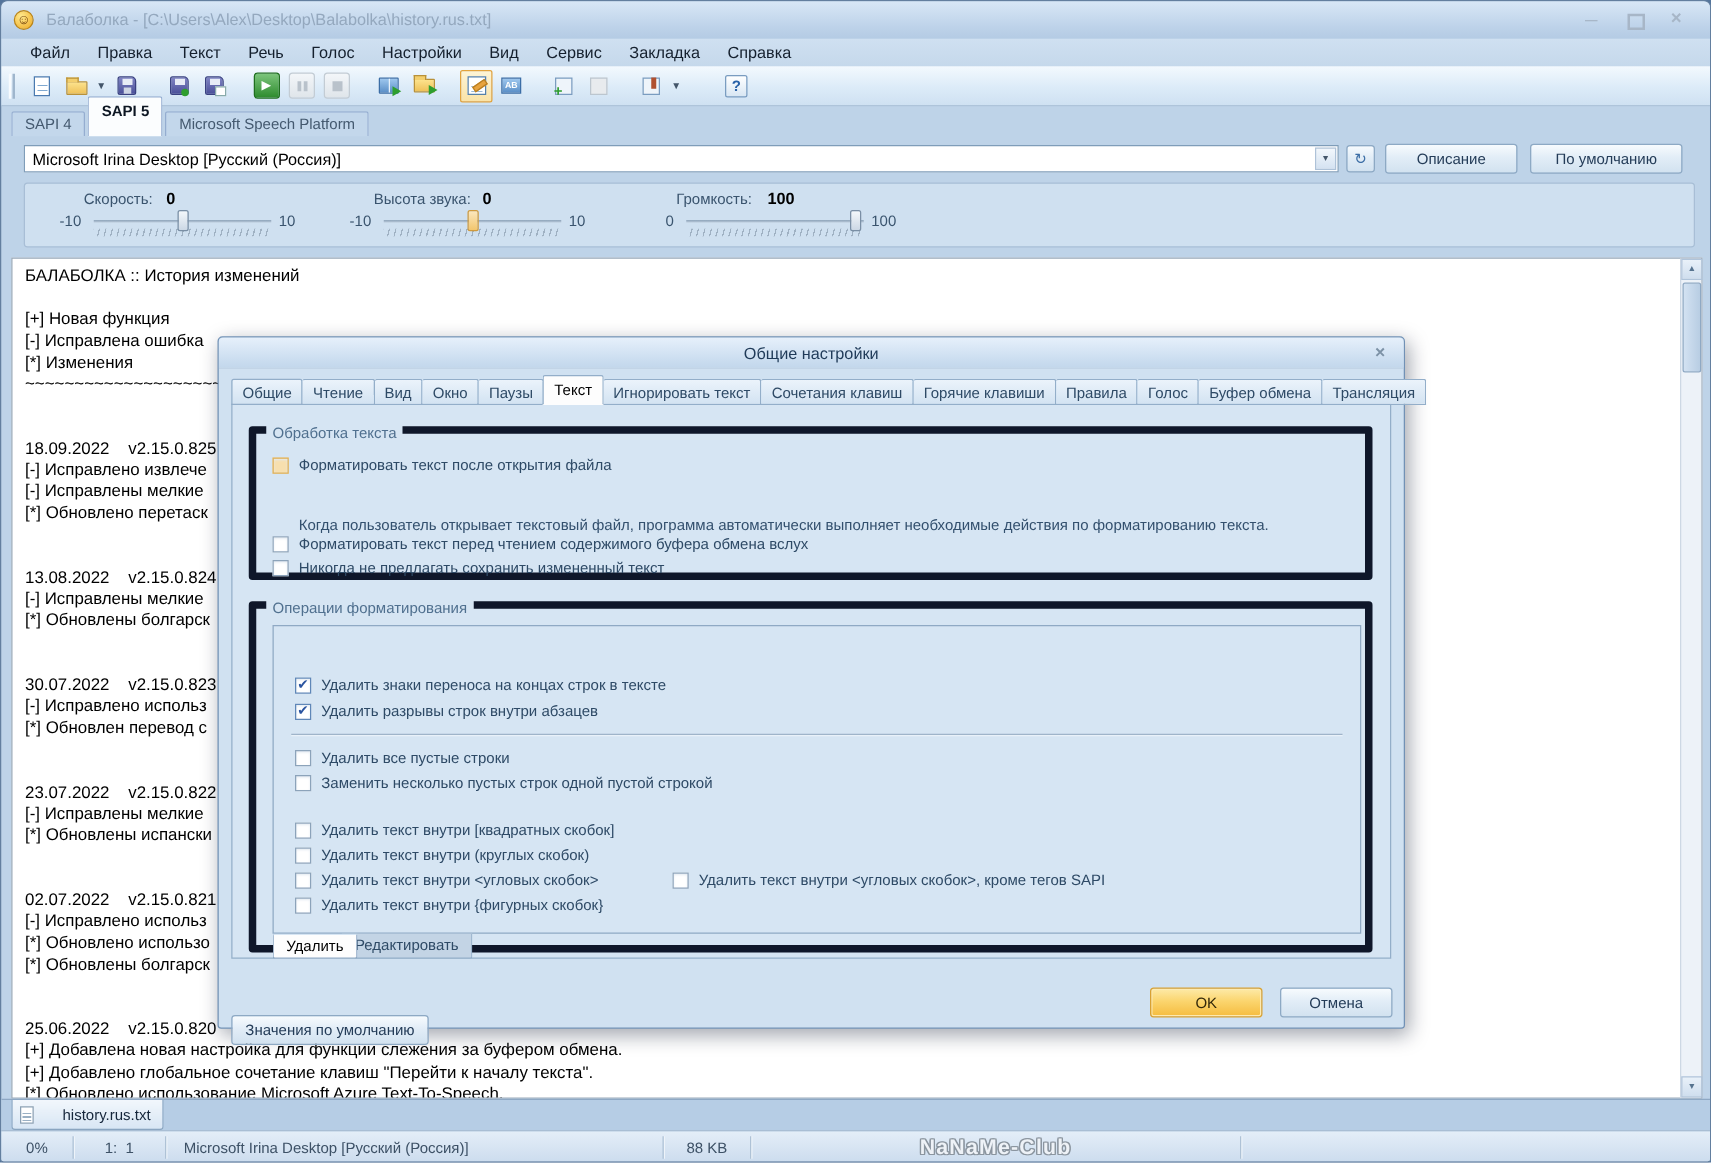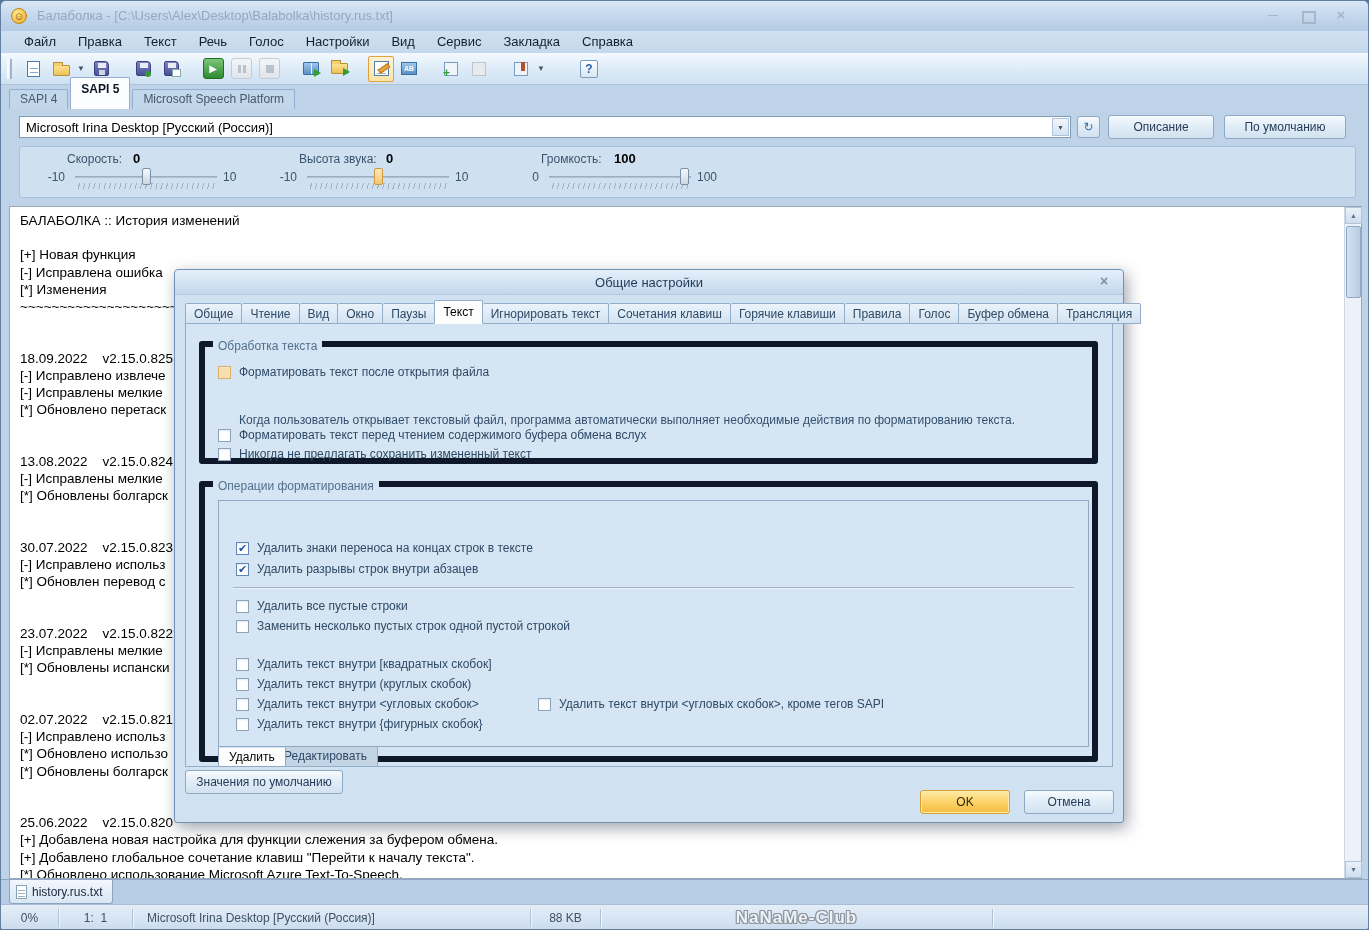--- a/index.html
+++ b/index.html
@@ -105,21 +105,21 @@
   .editor { position:absolute; left:8px; top:205px; width:1353px; height:673px; background:#fff; border:1px solid #98a8b8; }
   .editor-text { position:absolute; left:0; top:0; right:17px; bottom:0; padding:5px 10px; font-size:13.5px; line-height:17.2px; color:#000; white-space:pre; overflow:hidden; }
   .vscroll { position:absolute; right:0; top:0; bottom:0; width:17px; background:#edf2f8; border-left:1px solid #cdd8e4; }
   .varrow { position:absolute; left:0; width:17px; height:17px; background:linear-gradient(#e9f1f9,#cfdeee); border:1px solid #b0c4da; color:#56738f; font-size:7px; text-align:center; line-height:15px; }
   .varrow.up { top:0; } .varrow.up::after { content:"▲"; }
   .varrow.down { bottom:0; } .varrow.down::after { content:"▼"; }
   .vthumb { position:absolute; left:1px; top:19px; width:15px; height:72px; background:linear-gradient(90deg,#d3e2f2,#b8cde3); border:1px solid #8fa9c4; border-radius:2px; }
 
   
   .filetab-row { position:absolute; left:0; right:0; top:878px; height:25px; background:#b6cde5; border-top:1px solid #8ea8c4; }
-  .filetab { position:absolute; left:8px; top:0; height:24px; display:flex; align-items:center; gap:5px; padding:0 10px 0 6px;
+  .filetab { position:absolute; left:8px; top:0; height:24px; display:flex; align-items:center; gap:23px; padding:0 10px 0 6px;
              background:linear-gradient(#f2f7fc,#d8e6f4); border:1px solid #8aa5c0; border-top:none; border-radius:0 0 3px 3px; }
   .ft-icon { width:11px; height:14px; background-color:#fff; border:1px solid #8aa0b4;
              background-image:repeating-linear-gradient(to bottom,transparent 0 2px,#9ab0c4 2px 3px);
              background-size:7px 9px; background-position:1px 2px; background-repeat:no-repeat; }
   .filetab span { font-size:12px; color:#15253a; }
 
   
   .statusbar { position:absolute; left:0; right:0; top:903px; height:26px; display:flex; align-items:center;
                background:linear-gradient(#e4eef8,#ccdcee); border-top:1px solid #a9bed4; font-size:12px; color:#3d5166; }
   .seg { height:18px; line-height:18px; border-right:1px solid #aec2d6; box-shadow:1px 0 0 #eef4fa; white-space:pre; }
@@ -435,18 +435,18 @@
           <div class="cb-row" style="left:17px;top:215px;">
             <span class="checkbox"></span>
             <span class="cb-label">Удалить текст внутри {фигурных скобок}</span>
           </div>
         </div>
         <span class="subtab active" style="left:13px;top:260px;">Удалить</span>
         <span class="subtab idle" style="left:68px;top:260px;text-align:right;">Редактировать</span>
       </div>
     </div>
 
-    <div class="btn" style="left:10px;top:500px;width:158px;text-align:center;">Значения по умолчанию</div>
+    <div class="btn" style="left:10px;top:542px;width:158px;text-align:center;">Значения по умолчанию</div>
     <div class="btn btn-ok" style="left:745px;top:520px;width:90px;">OK</div>
     <div class="btn" style="left:849px;top:520px;width:90px;">Отмена</div>
   </div>
 
 </div>
 
 </body></html>

